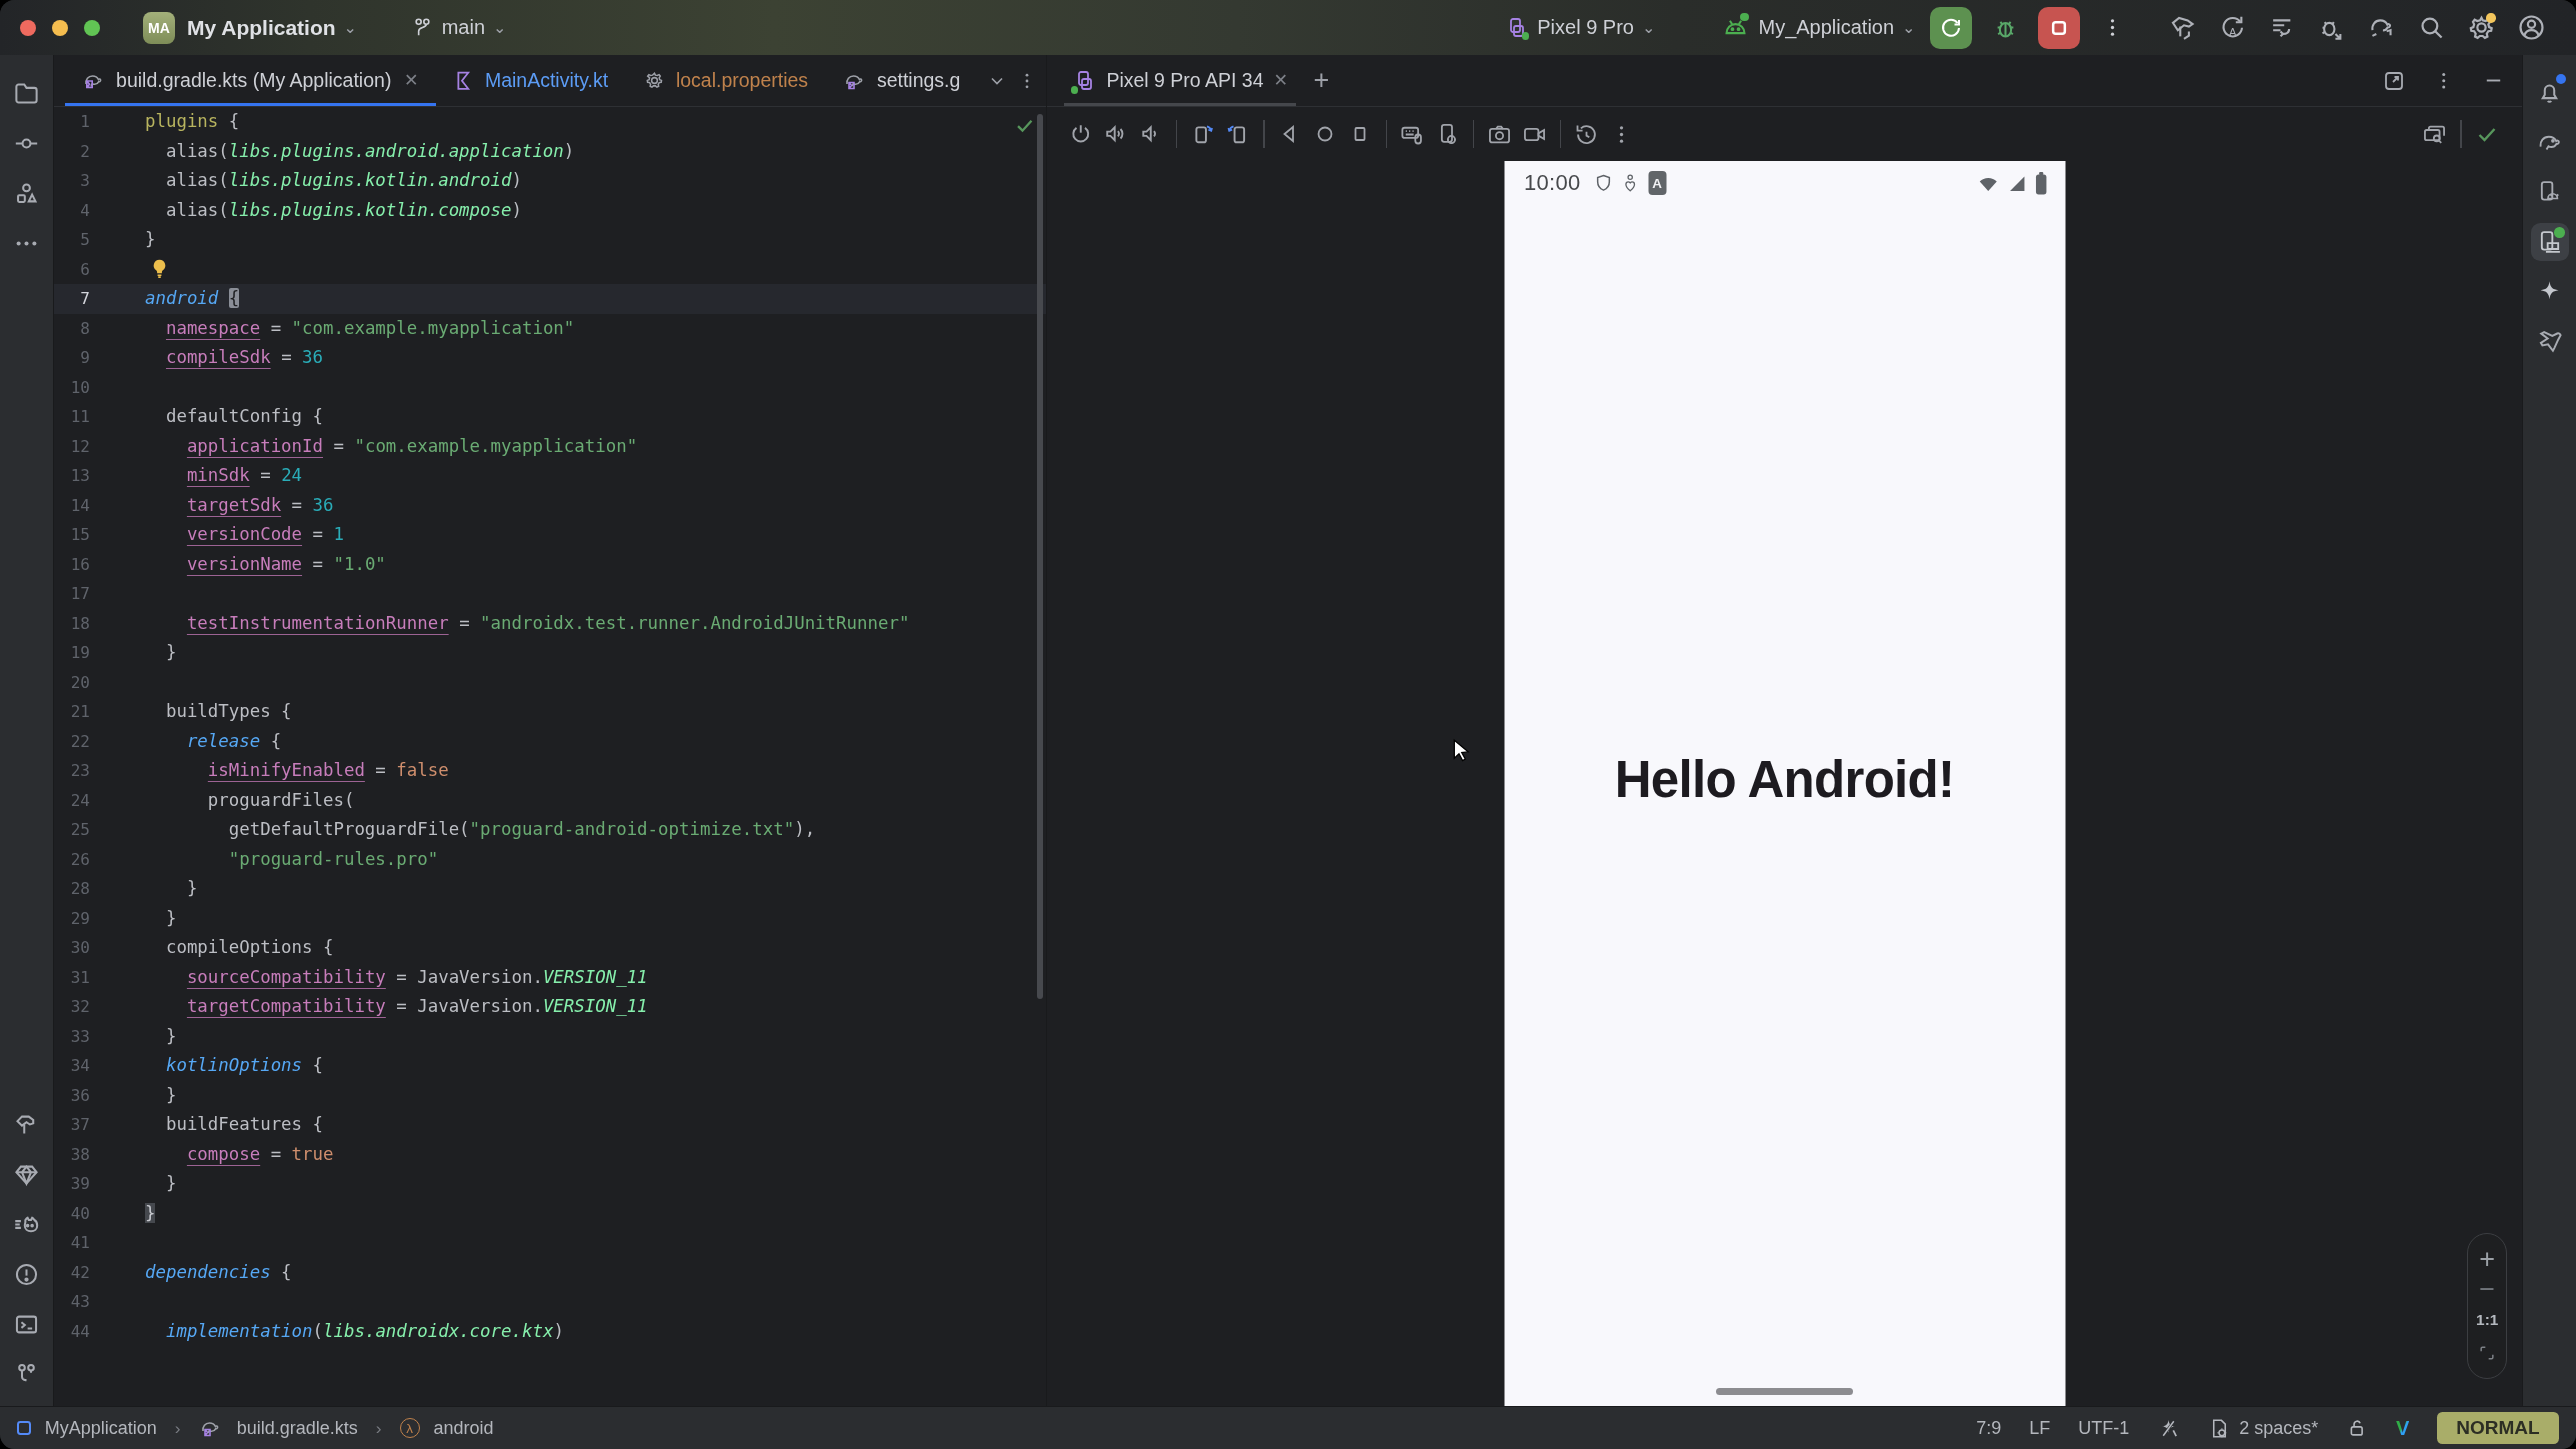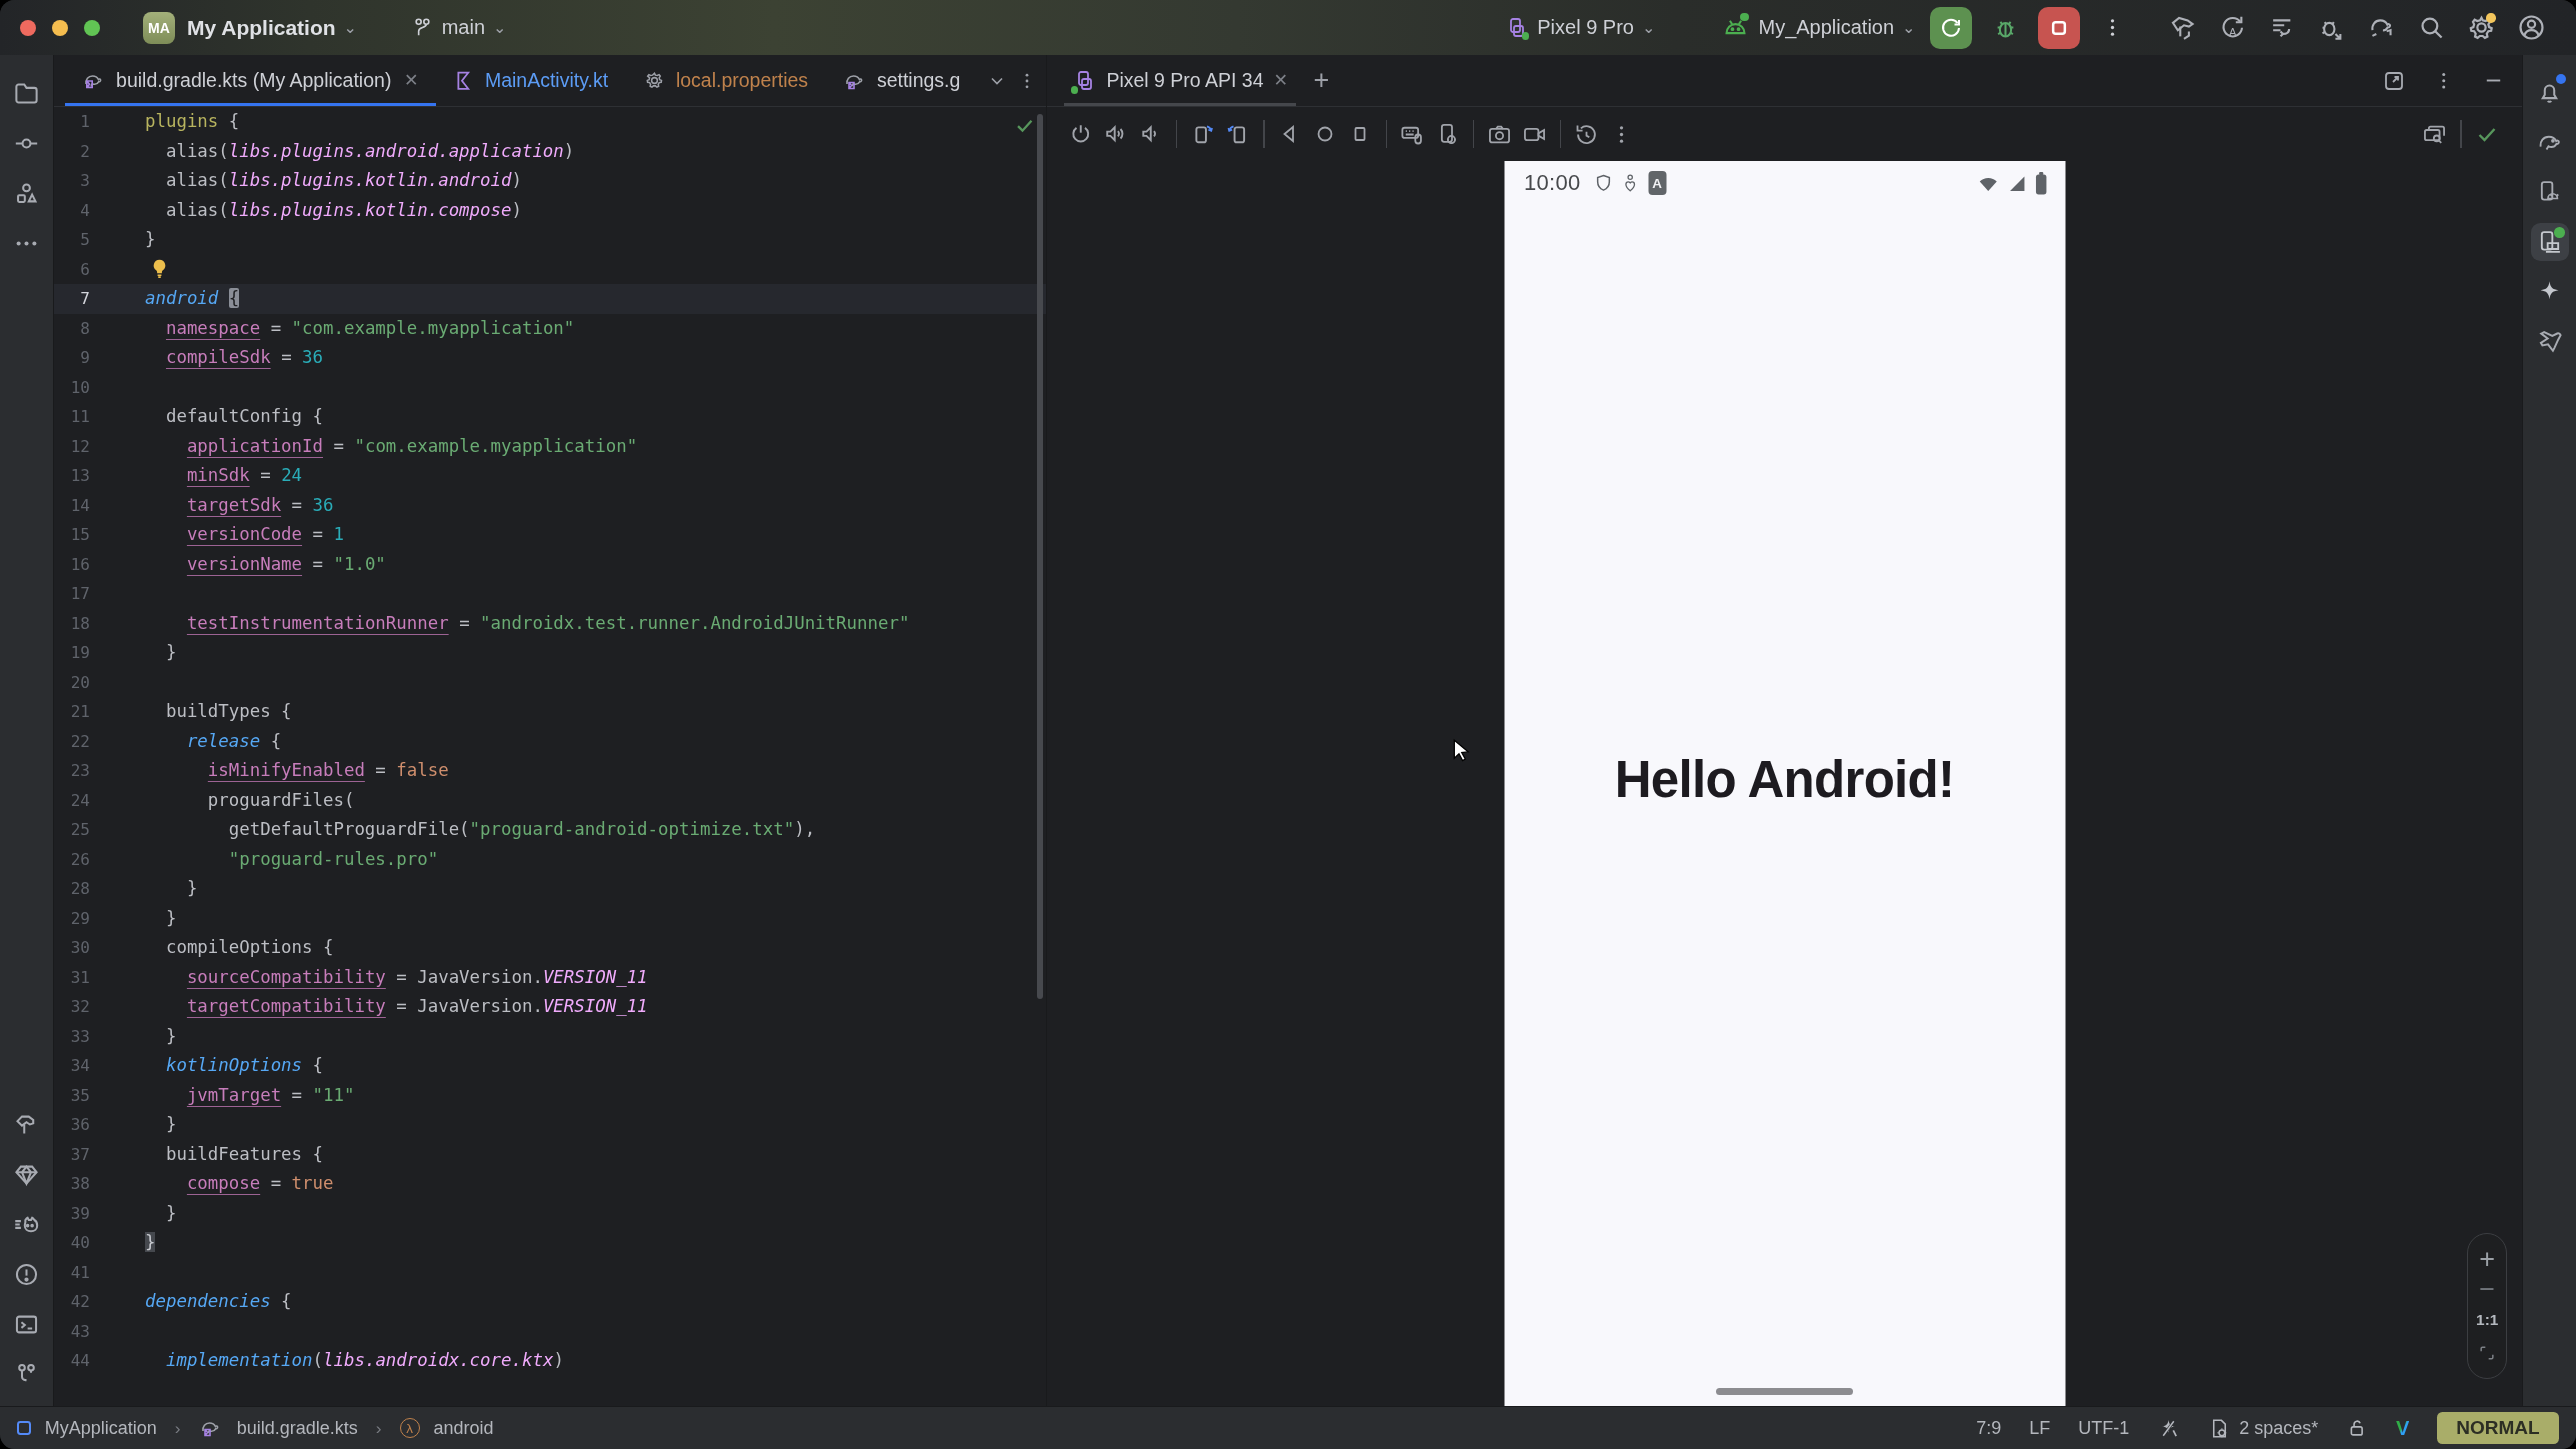--- a/index.html
+++ b/index.html
@@ -48,21 +48,21 @@
   
   .editor{ position:relative; flex:1; overflow:hidden; font-family:"DejaVu Sans Mono", monospace; font-size:17.4px; }
   .code-line{ display:flex; height:29.5px; line-height:29.5px; }
   .ln{ width:91px; padding-right:55px; text-align:right; color:#5f636b; font-size:16px; flex:none;}
   .lc{ white-space:pre; }
   .code-line.current{ background:#26282e; } .code-line.current .ln{ color:#d3d5db; }
   .s-kw{color:#b8b45f}
   .s-ext{color:#56a8f5;font-style:italic}
   .s-plain{color:#bcbec4}
   .s-prop{color:#c77dbb;text-decoration:underline;text-decoration-color:#9d6394;text-underline-offset:4.7px;text-decoration-thickness:1.3px;}
-  .s-refi{color:#f0abfc;font-style:italic}
+  .s-refi{color:#86efac;font-style:italic}
   .s-str{color:#6aab73}
   .s-num{color:#2aacb8}
   .s-bool{color:#cf8e6d}
   .s-caret{background:#8a8e97;color:#1e1f22;border-radius:2px}
   .s-brace{background:#45484e;color:#c7c9cf}
   .bulb{ position:absolute; left:94px; top:150px; }
   .insp-check{ position:absolute; right:10.7px; top:8px; }
   .vscroll{ position:absolute; right:3.4px; top:6.7px; width:6px; height:885px; background:#47494e; border-radius:3.4px; }
   
   .device-pane{ flex:1; display:flex; flex-direction:column; background:#1e1f22; }
@@ -487,24 +487,20 @@
           </div>
           <div class="code-line">
             <span class="ln">33</span>
             <span class="lc"><span class="s-plain">  }</span></span>
           </div>
           <div class="code-line">
             <span class="ln">34</span>
             <span class="lc"><span class="s-plain">  </span><span class="s-ext">kotlinOptions</span><span class="s-plain"> {</span></span>
           </div>
           <div class="code-line">
-            <span class="ln">35</span>
-            <span class="lc"><span class="s-plain">    </span><span class="s-prop">jvmTarget</span><span class="s-plain"> = </span><span class="s-str">"11"</span></span>
-          </div>
-          <div class="code-line">
             <span class="ln">36</span>
             <span class="lc"><span class="s-plain">  }</span></span>
           </div>
           <div class="code-line">
             <span class="ln">37</span>
             <span class="lc"><span class="s-plain">  buildFeatures {</span></span>
           </div>
           <div class="code-line">
             <span class="ln">38</span>
             <span class="lc"><span class="s-plain">    </span><span class="s-prop">compose</span><span class="s-plain"> = </span><span class="s-bool">true</span></span>

